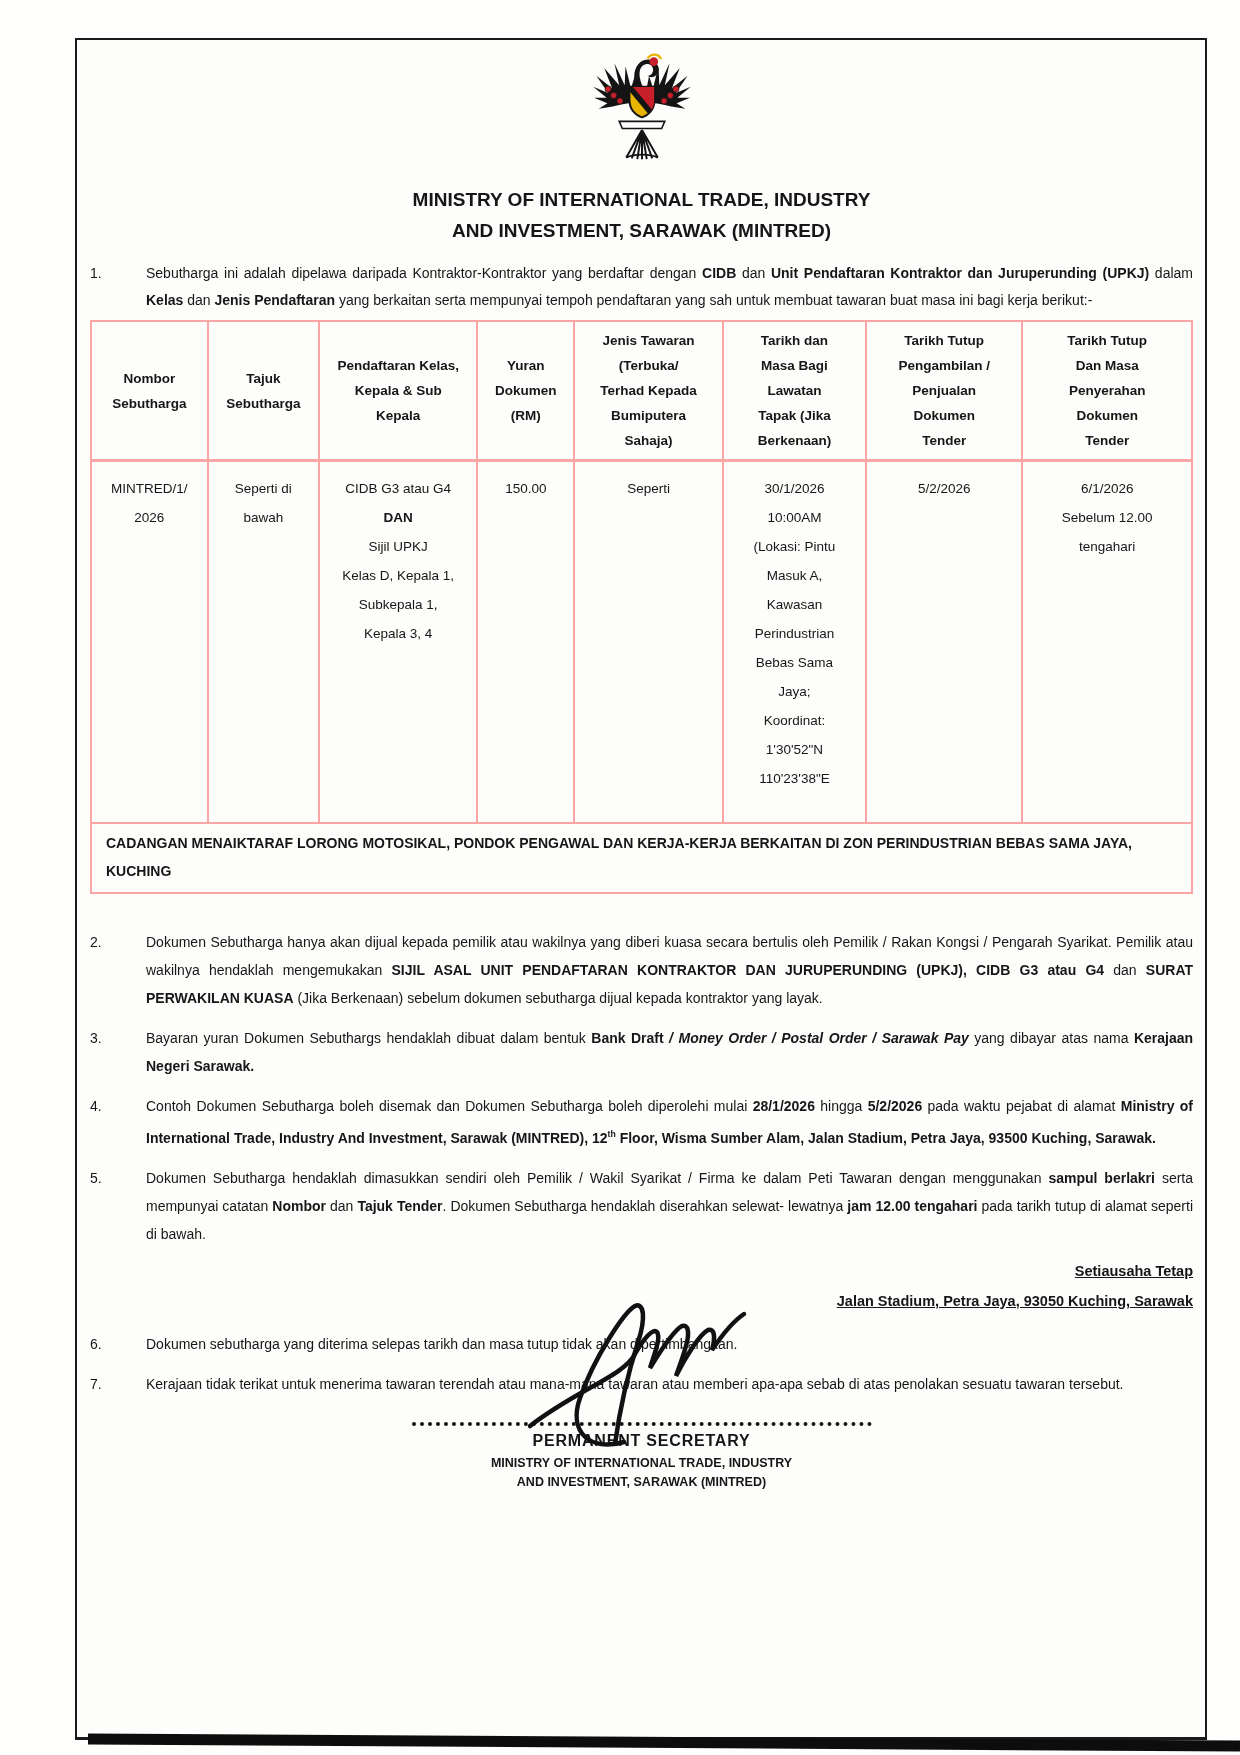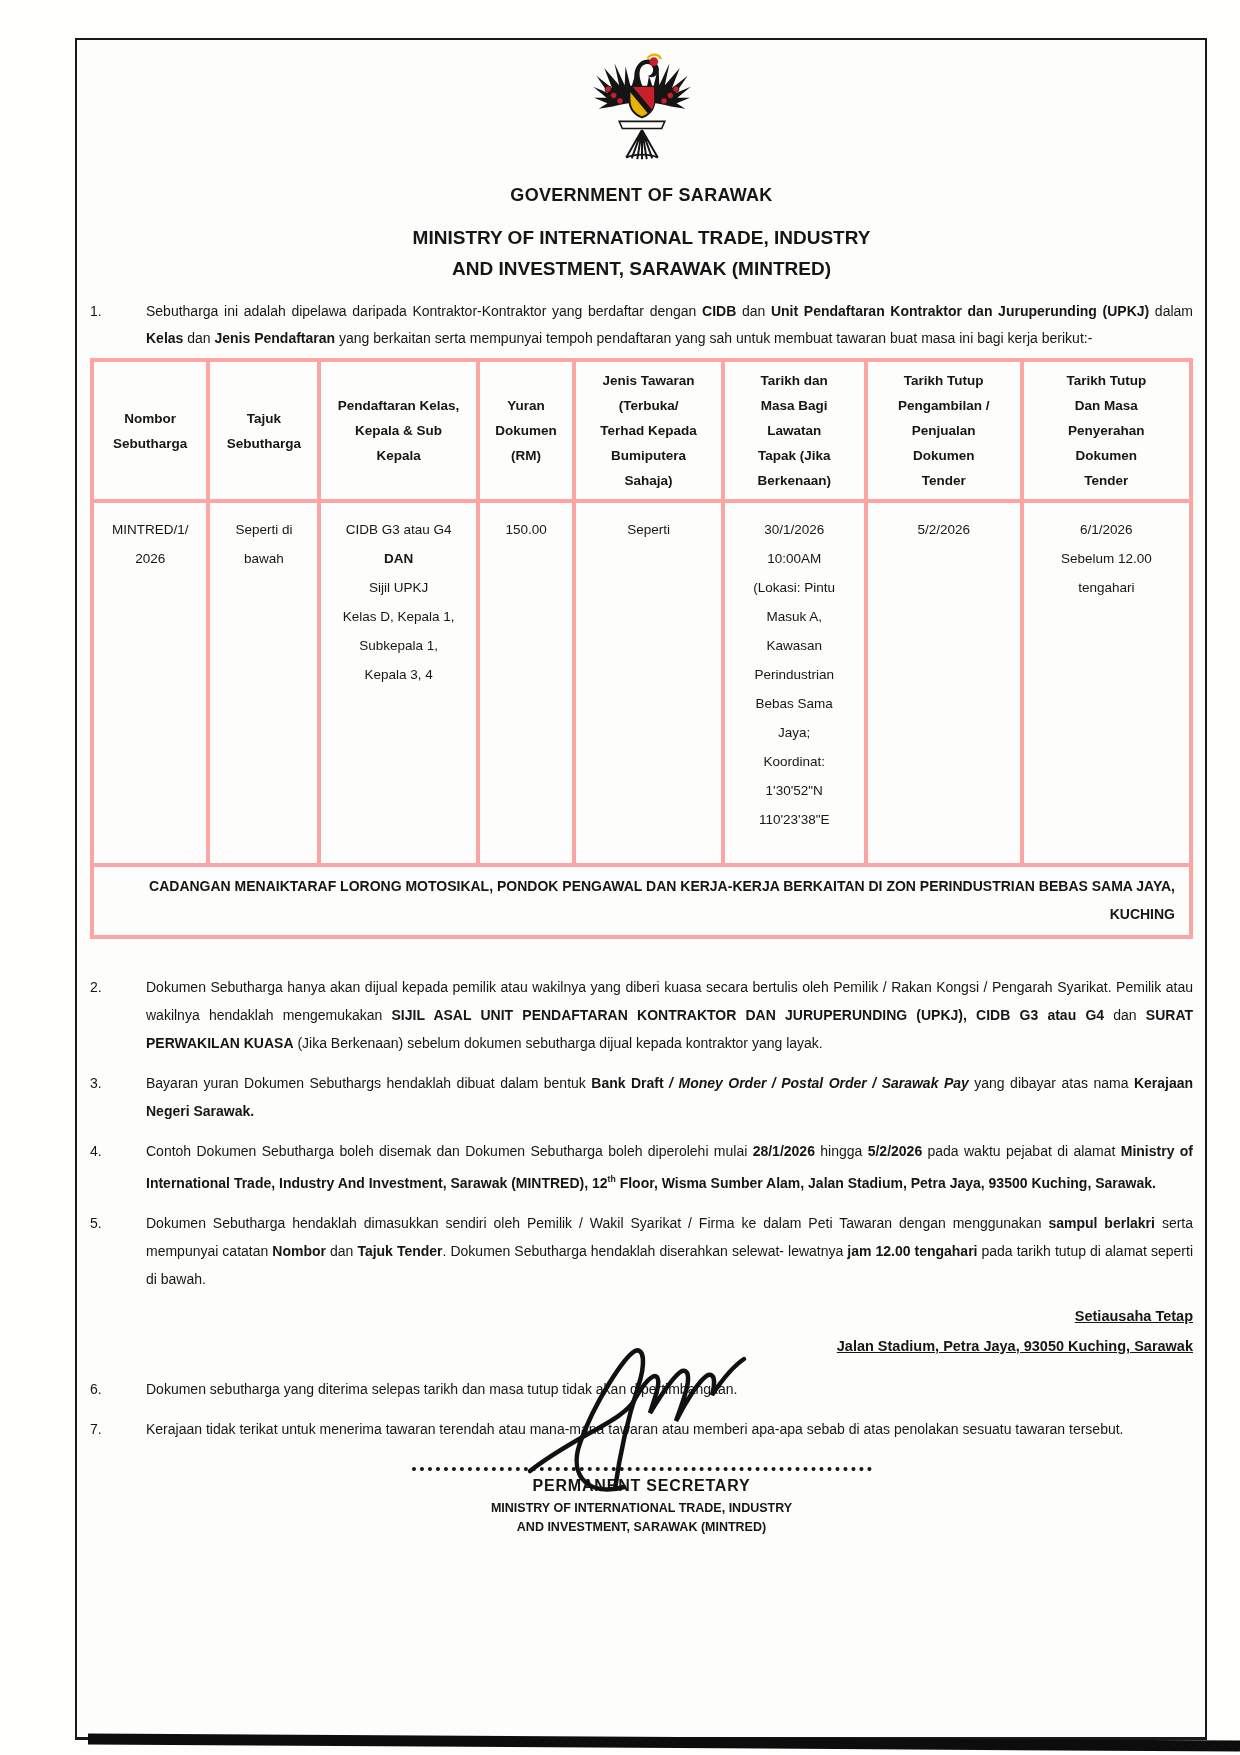--- a/index.html
+++ b/index.html
@@ -11,26 +11,26 @@
   .ministry-title{text-align:center;font-weight:bold;font-size:19px;line-height:31px;}
   .ministry-title.first{margin-top:16px;}
   .notice-title{text-align:center;font-weight:bold;font-size:19px;line-height:26px;margin-top:14px;letter-spacing:.3px;}
   .para{display:flex;margin-top:12px;}
   .para.p1{margin-top:14px;}
   .para .num{flex:0 0 56px;font-size:14px;line-height:27px;}
   .para .ptext{flex:1;font-size:14px;line-height:27px;text-align:justify;}
   .para.body2 .num,.para.body2 .ptext{line-height:28px;}
   .para.after-table{margin-top:34px;}
   table.tender{width:100%;border-collapse:collapse;margin-top:6px;table-layout:fixed;}
-  table.tender th,table.tender td{border:4px solid #fca5a5;white-space:pre-line;margin-left:8px;}
+  table.tender th,table.tender td{border:2px solid #fca5a5;white-space:pre-line;margin-left:8px;}
   table.tender th{font-size:13.5px;font-weight:bold;line-height:25px;text-align:center;vertical-align:middle;padding:6px 3px;border-bottom-width:3px;}
   table.tender td{font-size:13.5px;line-height:29px;text-align:center;vertical-align:top;padding:12px 4px 8px;}
   tr.data-row td{height:340px;}
   td.left{text-align:left;padding-left:10px;}
-  tr.project-row td{height:auto;font-weight:bold;font-size:14px;line-height:28px;text-align:right;white-space:normal;padding:5px 14px 7px;}
+  tr.project-row td{height:auto;font-weight:bold;font-size:14px;line-height:28px;text-align:left;white-space:normal;padding:5px 14px 7px;}
   .addr{text-align:right;font-weight:bold;font-size:14.5px;line-height:30px;margin-top:8px;text-decoration:underline;}
   .sig-wrap{position:relative;width:460px;margin:24px auto 0;}
   .dotted-line{border-bottom:4px dotted #161616;width:100%;height:0;}
   .sig-svg{position:absolute;left:60px;top:-128px;pointer-events:none;}
   .sig-title{text-align:center;font-weight:bold;font-size:16px;letter-spacing:.8px;margin-top:6px;}
   .sig-org{text-align:center;font-weight:bold;font-size:12.5px;line-height:19px;}
   .sig-org.first{margin-top:4px;}
   .bottom-smudge{position:absolute;left:88px;right:0;top:1737px;height:11px;background:#0d0d0d;transform:rotate(.35deg);}
   sup{font-size:.62em;margin-top:16px;}
 </style>
@@ -66,21 +66,20 @@
             <circle cx="118" cy="47" r="4"></circle>
         </g>
         <path fill="#fdfdfc" stroke="#141414" stroke-width="2" d="M46,88 L104,88 L100,97 L50,97 Z"></path>
         <g stroke="#141414" stroke-width="2.5" fill="none">
           <path d="M75,99 L55,134 M75,99 L62,135 M75,99 L69,136 M75,99 L75,136 M75,99 L81,136 M75,99 L88,135 M75,99 L95,134"></path>
           <path d="M55,134 C65,129 85,129 95,134"></path>
         </g>
       </svg>
     </div>
 
-    <div class="gov-title">GOVERNMENT OF SARAWAK</div>
     <div class="ministry-title first">MINISTRY OF INTERNATIONAL TRADE, INDUSTRY</div>
     <div class="ministry-title">AND INVESTMENT, SARAWAK (MINTRED)</div>
 
     <div class="para p1">
       <div class="num">1.</div>
       <div class="ptext"><span>Sebutharga ini adalah dipelawa daripada Kontraktor-Kontraktor yang berdaftar dengan </span><span style="font-weight: bold;">CIDB</span><span> dan </span><span style="font-weight: bold;">Unit Pendaftaran Kontraktor dan Juruperunding (UPKJ)</span><span> dalam </span><span style="font-weight: bold;">Kelas</span><span> dan </span><span style="font-weight: bold;">Jenis Pendaftaran</span><span> yang berkaitan serta mempunyai tempoh pendaftaran yang sah untuk membuat tawaran buat masa ini bagi kerja berikut:-</span></div>
     </div>
 
     <table class="tender">
       <colgroup>

